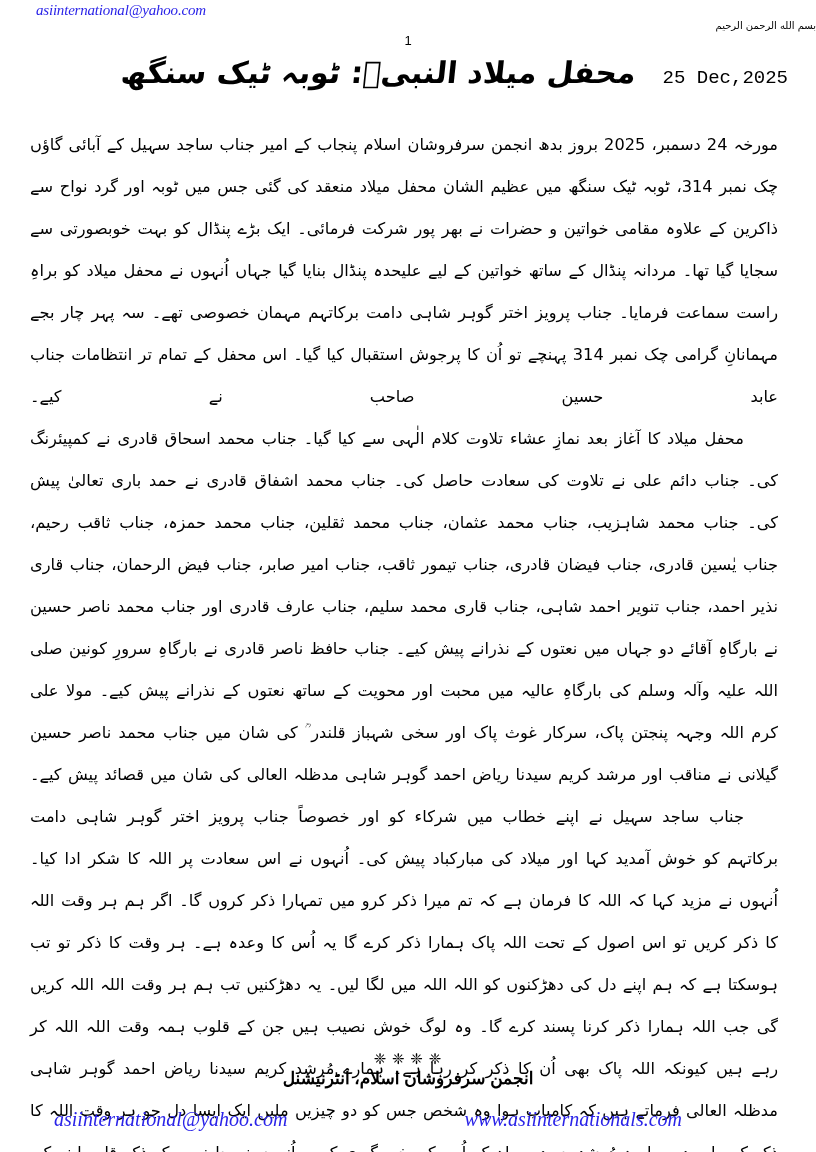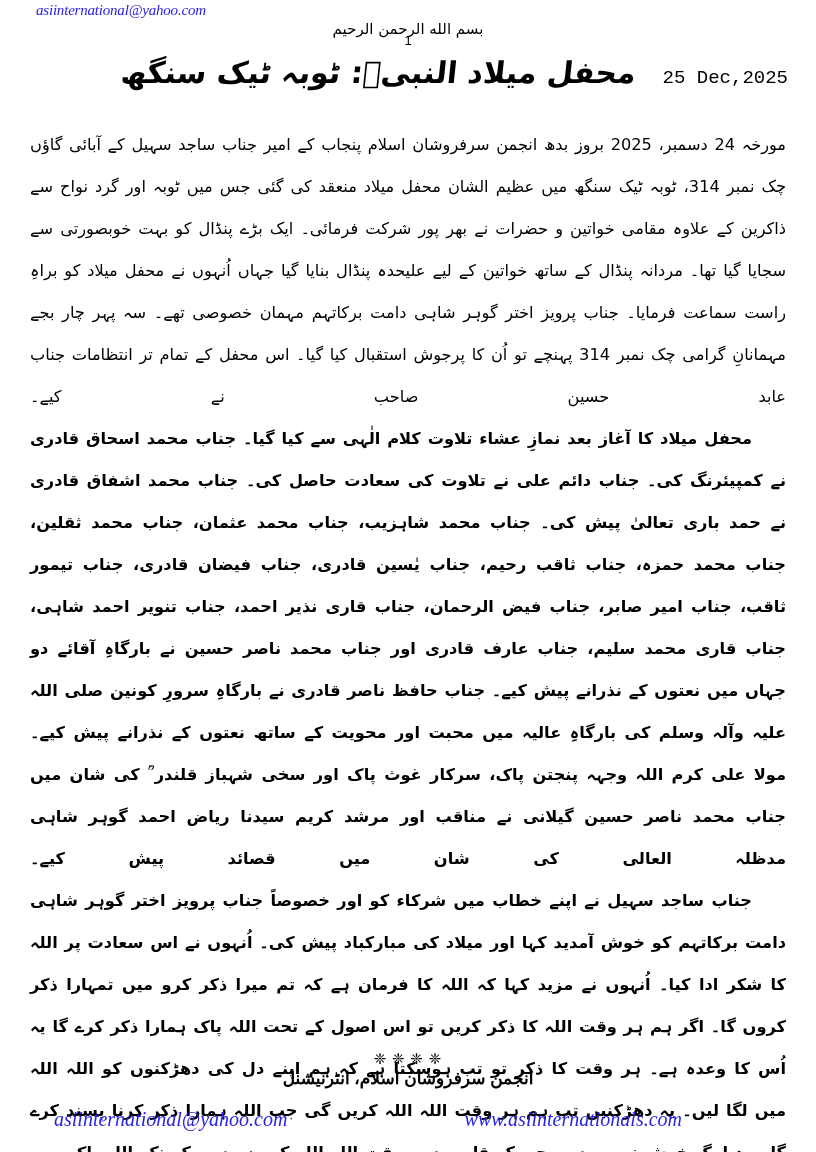--- a/index.html
+++ b/index.html
@@ -33,23 +33,22 @@
     color: #2a23e8;
     letter-spacing: -0.2px;
     white-space: nowrap;
   }
 
   .bismillah {
     position: absolute;
     top: 20px;
     left: 0;
     width: 816px;
-    text-align: center;
     font-family: "DejaVu Sans", sans-serif;
-    font-size: 15px;
+    font-size: 10px;
     color: #000;
     direction: rtl;
   }
 
   .page-number {
     position: absolute;
     top: 33px;
     left: 0;
     width: 816px;
     text-align: center;
@@ -96,29 +95,28 @@
     width: 756px;
     direction: rtl;
     text-align: justify;
     text-align-last: justify;
     font-family: "DejaVu Sans", sans-serif;
     font-size: 16.2px;
     line-height: 42px;
     color: #000;
   }
   .para {
-    margin: 0 0 0 0;
+    margin: 0 8px 0 0;
     direction: rtl;
     text-align: justify;
     text-align-last: justify;
     word-spacing: 1px;
   }
   .para.indent {
     text-indent: 34px;
-    font-weight: bold;
   }
 
   
   .ornament {
     position: absolute;
     top: 1052px;
     left: 0;
     width: 816px;
     text-align: center;
     font-size: 15px;

